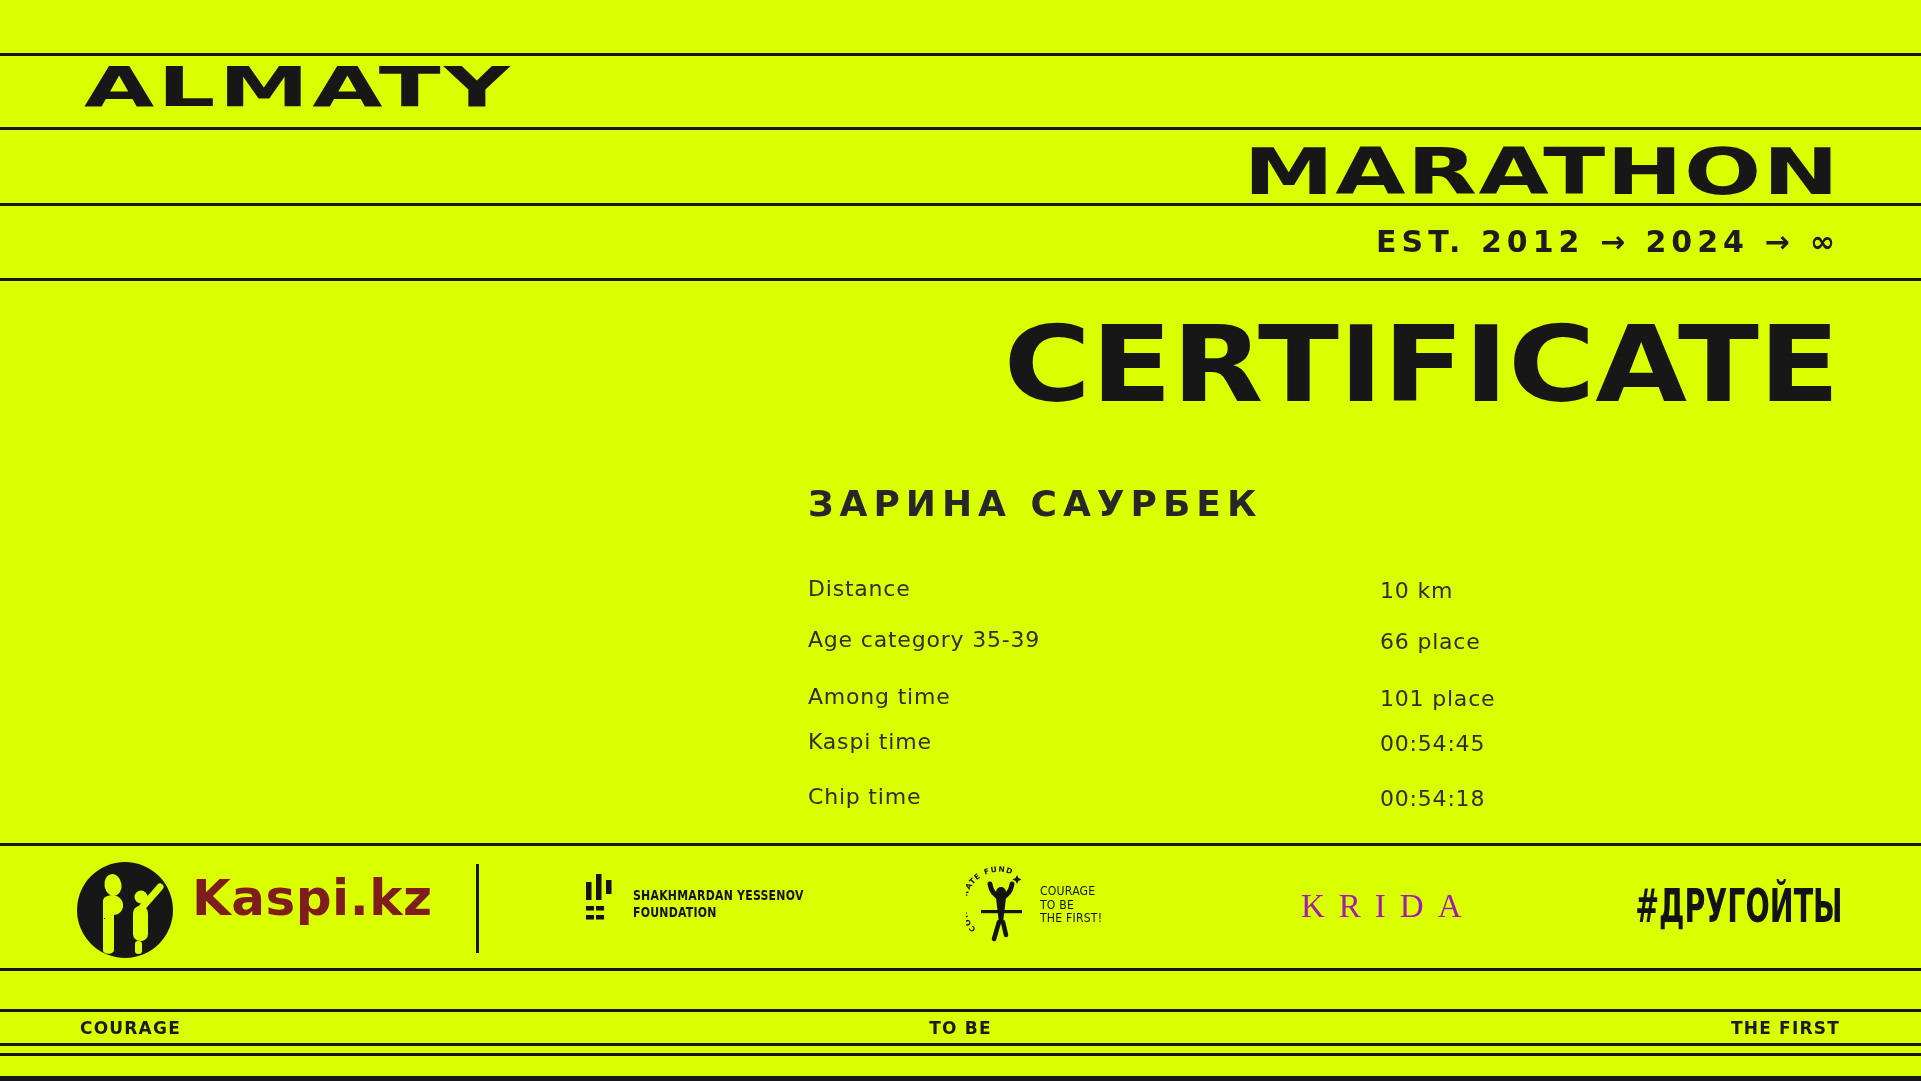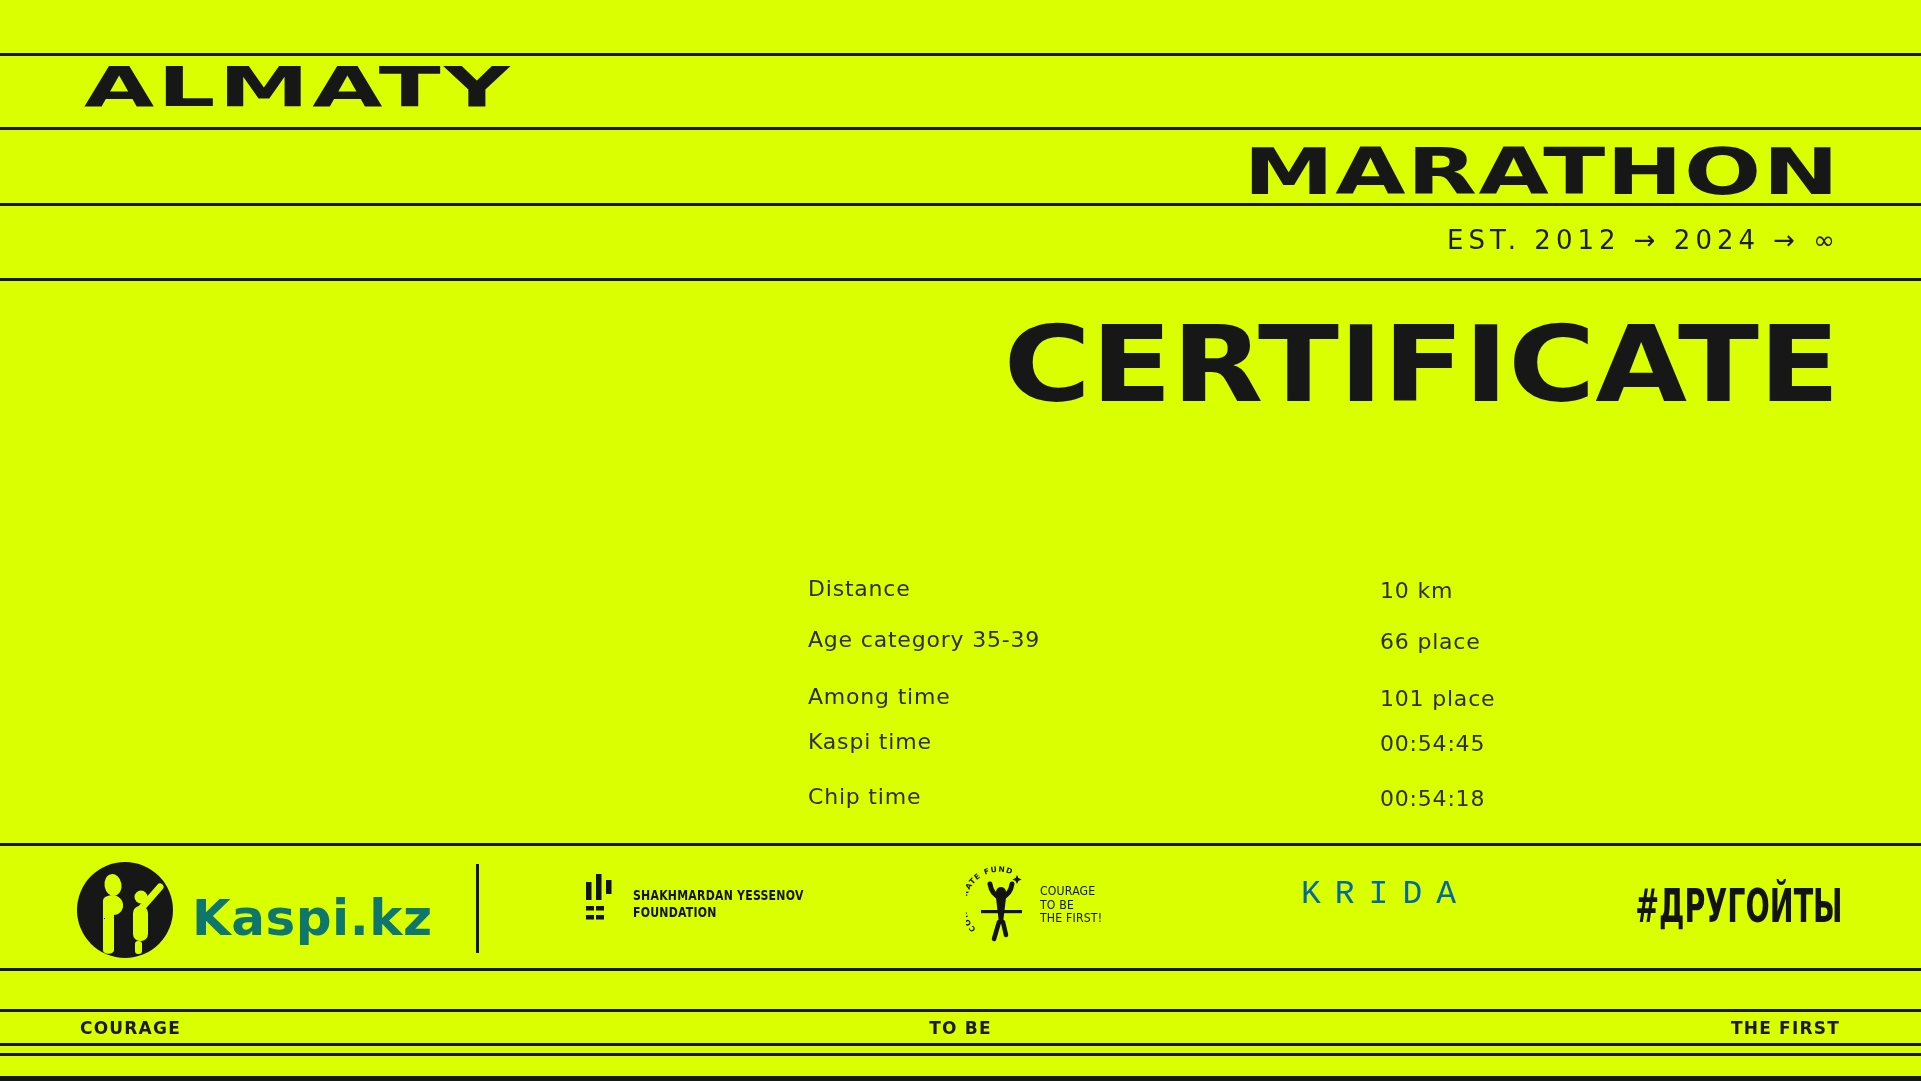--- a/index.html
+++ b/index.html
@@ -19,21 +19,21 @@
     font-size:55px;font-weight:700;line-height:1;letter-spacing:2px;
     transform:scaleX(1.65);transform-origin:left center;white-space:nowrap;
   }
   .marathon{
     position:absolute;right:81px;top:140px;
     font-size:64px;font-weight:700;line-height:1;letter-spacing:1px;
     transform:scaleX(1.42);transform-origin:right center;white-space:nowrap;
   }
   .est{
     position:absolute;right:81px;top:227px;
-    font-size:26px;font-weight:400;line-height:1;letter-spacing:5px;
+    font-size:30px;font-weight:700;line-height:1;letter-spacing:5px;
     white-space:nowrap;color:#1d1d1d;
   }
   .cert-title{
     position:absolute;right:81px;top:313px;
     font-size:105px;font-weight:700;line-height:1;letter-spacing:0px;
     transform:scaleX(1.13);transform-origin:right center;white-space:nowrap;
     color:#171717;
   }
   .athlete{
     position:absolute;left:808px;top:486px;
@@ -42,33 +42,33 @@
   }
   .results{position:absolute;left:808px;top:0;width:1040px;}
   .result-row{position:absolute;left:0;width:1040px;height:32px;line-height:1;
     font-size:22px;letter-spacing:0.8px;color:#2e2e2e;}
   .result-row .lbl{position:absolute;left:0;top:0;white-space:nowrap;}
   .result-row .val{position:absolute;left:572px;top:2px;white-space:nowrap;}
   .row0{top:578px}.row1{top:629px}.row2{top:686px}.row3{top:731px}.row4{top:786px}
 
   .sponsors{position:absolute;left:0;top:843px;width:100%;height:127px;}
   .kaspi-logo{position:absolute;left:76px;top:18px;}
-  .kaspi-word{position:absolute;left:192px;top:50px;font-size:50px;font-weight:700;
-    letter-spacing:0.5px;line-height:1;color:#0f766e;white-space:nowrap;}
+  .kaspi-word{position:absolute;left:192px;top:30px;font-size:50px;font-weight:700;
+    letter-spacing:0.5px;line-height:1;color:#7f1d1d;white-space:nowrap;}
   .vsep{position:absolute;left:476px;top:21px;width:3px;height:89px;background:#171717;}
   .yessenov-icon{position:absolute;left:584px;top:29px;}
   .yessenov-text{position:absolute;left:633px;top:44px;font-size:14px;font-weight:700;
     line-height:16.5px;letter-spacing:0.3px;transform:scaleX(0.78);transform-origin:left center;
     color:#131313;white-space:nowrap;}
   .fund-icon{position:absolute;left:966px;top:22px;}
   .fund-text{position:absolute;left:1040px;top:42px;font-size:11.5px;font-weight:400;
     line-height:13.5px;letter-spacing:0.2px;transform:scaleX(0.95);transform-origin:left center;
     color:#131313;white-space:nowrap;}
-  .krida{position:absolute;left:1301px;top:35px;font-family:Liberation Mono, monospace;
-    font-size:33px;font-weight:400;letter-spacing:14px;line-height:1;color:#0369a1;white-space:nowrap;}
+  .krida{position:absolute;left:1301px;top:47px;font-family:Liberation Serif, serif;
+    font-size:33px;font-weight:400;letter-spacing:14px;line-height:1;color:#a21caf;white-space:nowrap;}
   .hashtag{position:absolute;right:78px;top:40px;font-size:46px;font-weight:700;
     line-height:1;transform:scaleX(0.62);transform-origin:right center;color:#131313;white-space:nowrap;}
 
   .motto{position:absolute;left:0;top:1016px;width:100%;height:24px;
     font-size:17px;font-weight:700;letter-spacing:1.2px;color:#1b1b1b;line-height:24px;}
   .motto .m-left{position:absolute;left:80px;}
   .motto .m-center{position:absolute;left:50%;transform:translateX(-50%);}
   .motto .m-right{position:absolute;right:81px;}
 </style>
 </head>
@@ -85,20 +85,21 @@
   <div class="hline" style="top:1009px"></div>
   <div class="hline" style="top:1043px"></div>
   <div class="hline" style="top:1053px"></div>
   <div class="bottom-band"></div>
 
   <div class="almaty">ALMATY</div>
   <div class="marathon">MARATHON</div>
   <div class="est">EST. 2012 → 2024 → ∞</div>
 
   <div class="cert-title">CERTIFICATE</div>
+  <div class="athlete">ЗАРИНА САУРБЕК</div>
 
   <div class="results">
     <div class="result-row row0">
       <span class="lbl">Distance</span>
       <span class="val">10 km</span>
     </div>
     <div class="result-row row1">
       <span class="lbl">Age category 35-39</span>
       <span class="val">66 place</span>
     </div>

